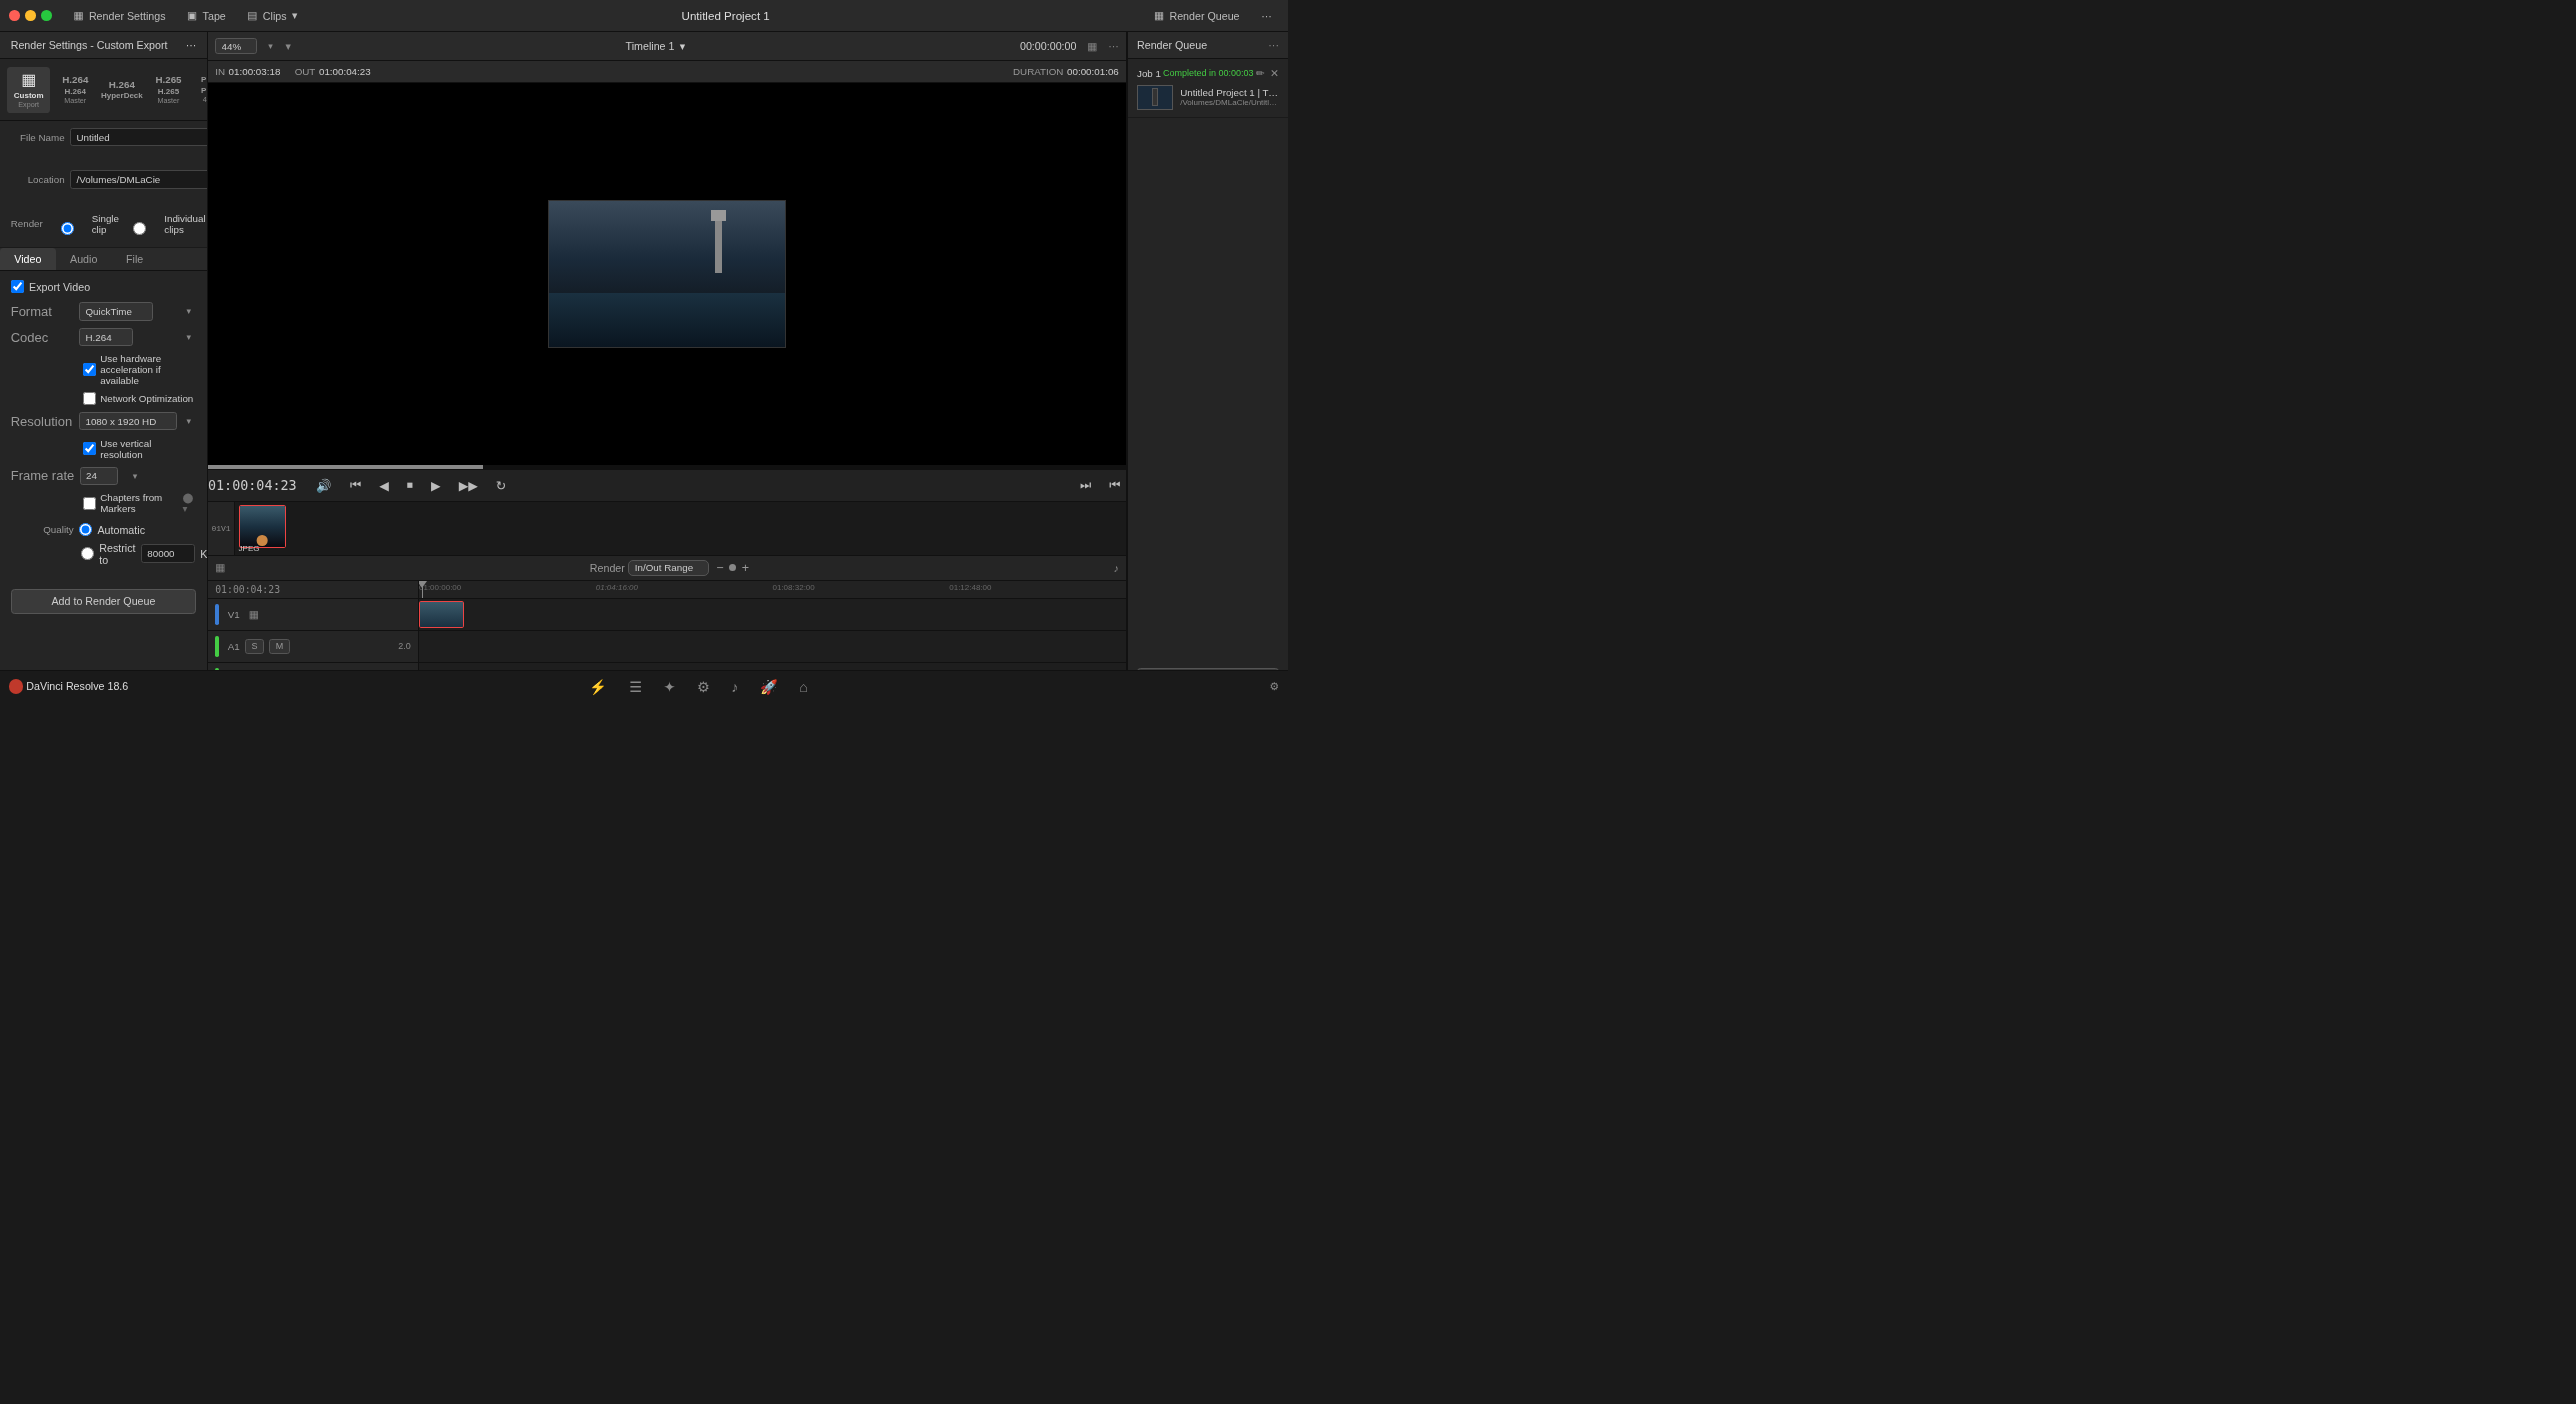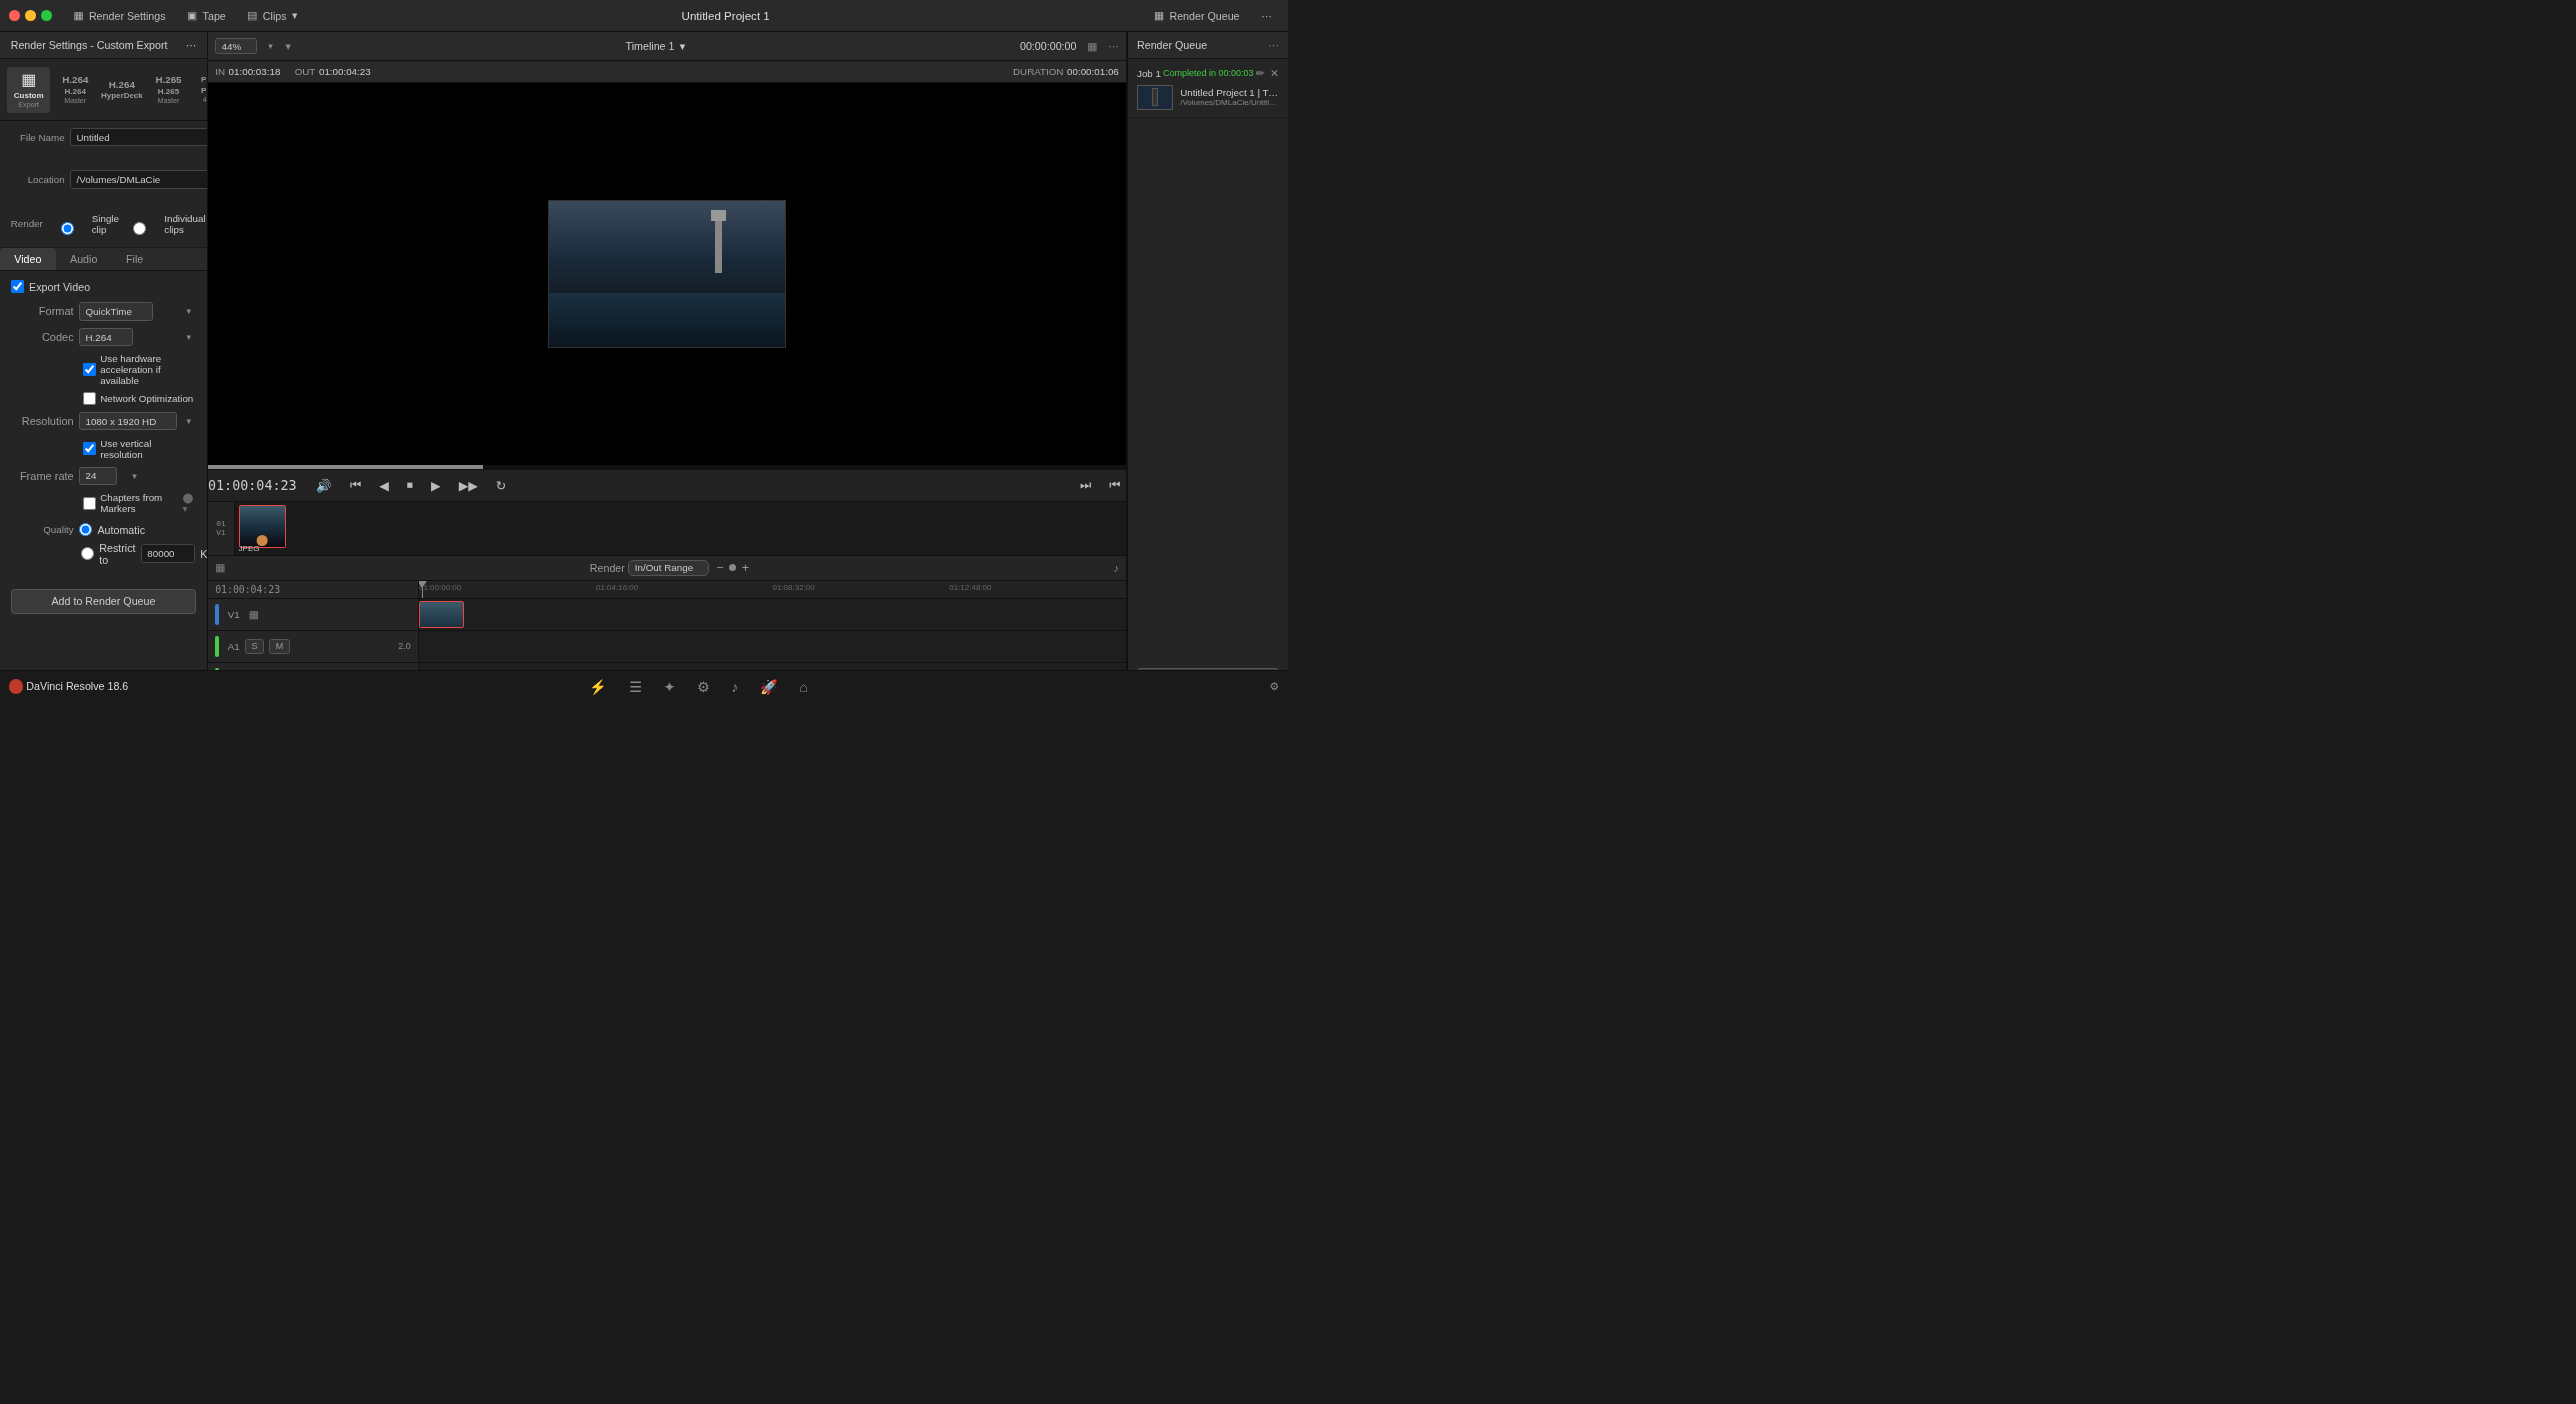--- a/index.html
+++ b/index.html
@@ -196,22 +196,22 @@
     }
     .setting-row {
       display: flex;
       align-items: center;
       margin-bottom: 7.2px;
       gap: 5.4px;
     }
     .setting-label {
       color: #999;
       min-width: 63px;
-      text-align: right;
-      font-size: 11px;
+      text-align: left;
+      font-size: 13px;
     }
     .dropdown-select {
       background: #333;
       border: 0.9px solid #555;
       border-radius: 2.7px;
       color: #ccc;
       padding: 2.7px 19.7px 2.7px 5.4px;
       font-size: 9.8px;
       flex: 1;
       appearance: none;
@@ -865,21 +865,21 @@
       <button class="transport-btn">⏹</button>
       <button class="transport-btn">▶</button>
       <button class="transport-btn">▶▶</button>
       <button class="transport-btn">↻</button>
       <div style="flex:1;"></div>
       <button class="transport-btn">⏭</button>
       <button class="transport-btn">⏮</button>
     </div>
 
     <div style="display:flex;align-items:center;height:54px;background:#1e1e1e;border-top:0.9px solid #111;position:relative;">
-      <div style="display:flex;flex-direction:column;align-items:center;justify-content:center;width:27px;min-width:27px;background:#252525;border-right:0.9px solid #111;height:100%;font-size:8px;color:#888;font-family:Liberation Mono, monospace;">
+      <div style="display:flex;flex-direction:row;align-items:center;justify-content:center;width:27px;min-width:27px;background:#252525;border-right:0.9px solid #111;height:100%;font-size:8px;color:#888;font-family:Liberation Mono, monospace;">
         <span>01</span>
         <span>V1</span>
       </div>
       <div style="flex:1;position:relative;height:100%;background:#1a1a1a;">
         <div style="position:absolute;left:3.6px;top:3.6px;width:47px;height:43px;border:1.8px solid #e44;background:linear-gradient(180deg,#3a4a5a,#1a2a3a);border-radius:1.8px;overflow:hidden;">
           <div style="width:100%;height:100%;background:linear-gradient(180deg,#3a5a6a 0%,#1a3040 50%,#0a0a10 100%);"></div>
           <div style="position:absolute;bottom:1.8px;left:50%;transform:translateX(-50%);width:10.7px;height:10.7px;background:#c84;border-radius:50%;"></div>
         </div>
         <div style="position:absolute;bottom:1.8px;left:3.6px;font-size:8px;color:#ccc;">JPEG</div>
       </div>

